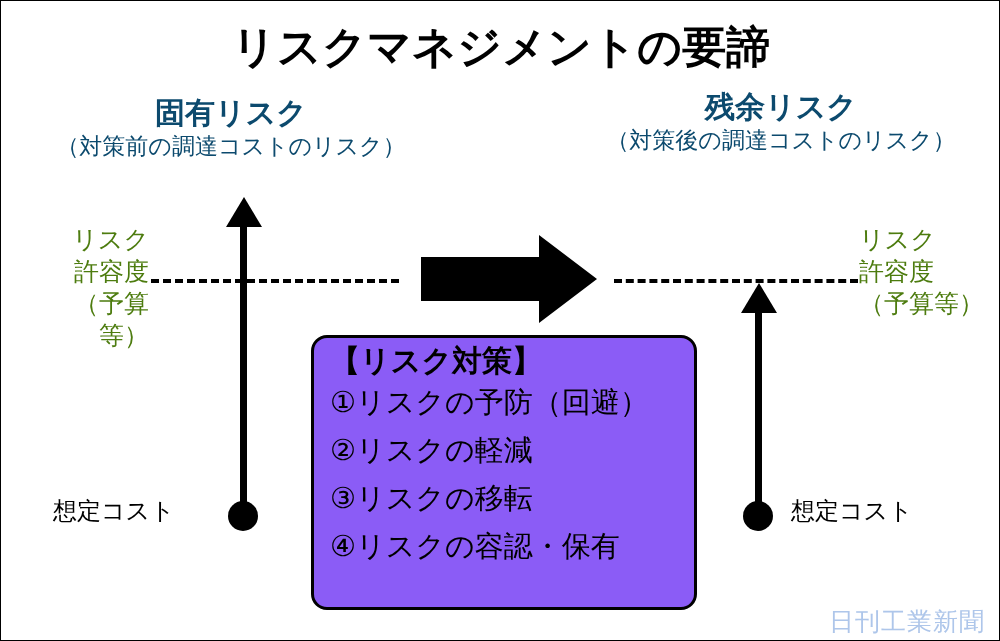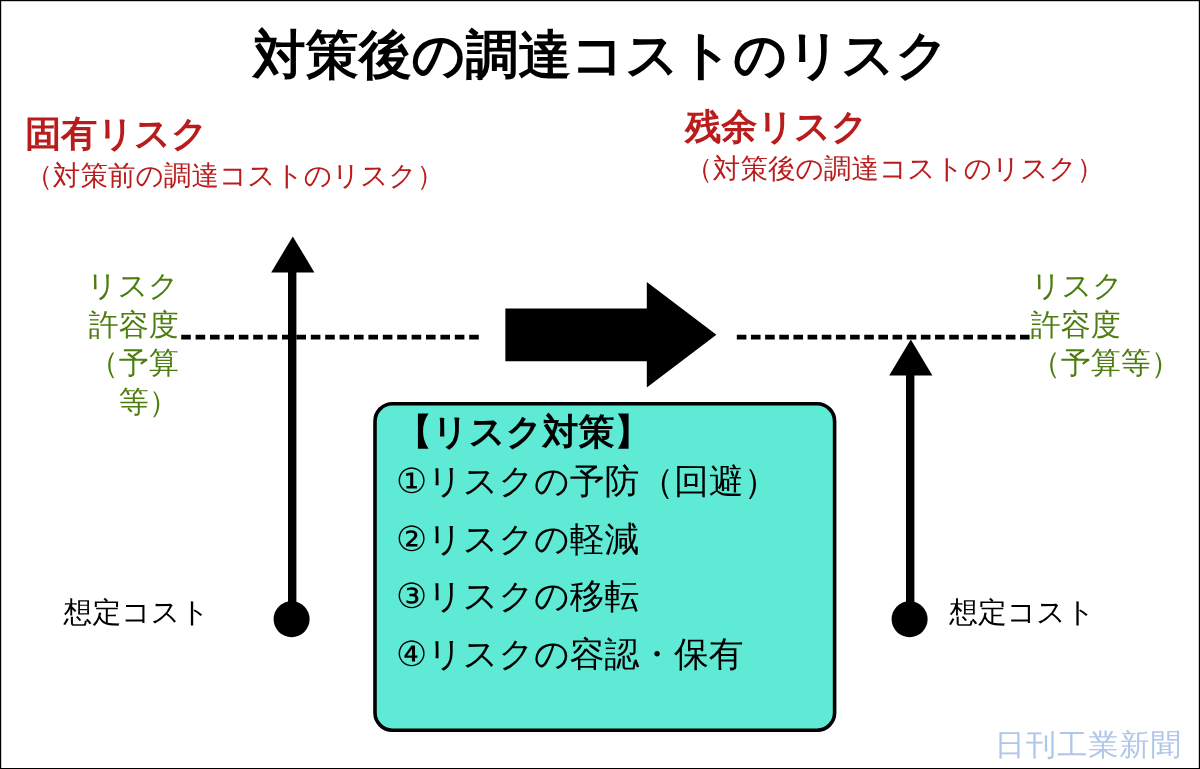--- a/index.html
+++ b/index.html
@@ -30,21 +30,22 @@
     text-align: center;
     font-size: 44px;
     font-weight: bold;
     color: #000000;
     letter-spacing: 0px;
     line-height: 1.1;
   }
 
   
   .col-head {
-    color: #b91c1c;
+    text-align: center;
+    color: #0c4a6e;
   }
   .col-head .main {
     font-size: 30px;
     font-weight: bold;
     line-height: 1.15;
     display: block;
   }
   .col-head .sub {
     font-size: 23px;
     font-weight: normal;
@@ -119,21 +120,21 @@
   #block-arrow svg { display: block; }
 
   
   #measures-box {
     left: 310px;
     top: 334px;
     width: 386px;
     height: 275px;
     border: 3px solid #000000;
     border-radius: 16px;
-    background: #5eead4;
+    background: #8b5cf6;
     box-sizing: border-box;
   }
   #measures-title {
     position: absolute;
     left: 16px;
     top: 6px;
     font-size: 30px;
     font-weight: bold;
     color: #000000;
     line-height: 1.1;
@@ -160,21 +161,21 @@
     color: #aec6ea;
     letter-spacing: 1px;
     line-height: 1;
   }
 </style>
 </head>
 <body>
 
 <div id="canvas">
 
-  <div class="abs nowrap" id="page-title">対策後の調達コストのリスク</div>
+  <div class="abs nowrap" id="page-title">リスクマネジメントの要諦</div>
 
   <div class="abs col-head" id="head-inherent">
     <span class="main">固有リスク</span>
     <span class="sub">（対策前の調達コストのリスク）</span>
   </div>
 
   <div class="abs col-head" id="head-residual">
     <span class="main">残余リスク</span>
     <span class="sub">（対策後の調達コストのリスク）</span>
   </div>

